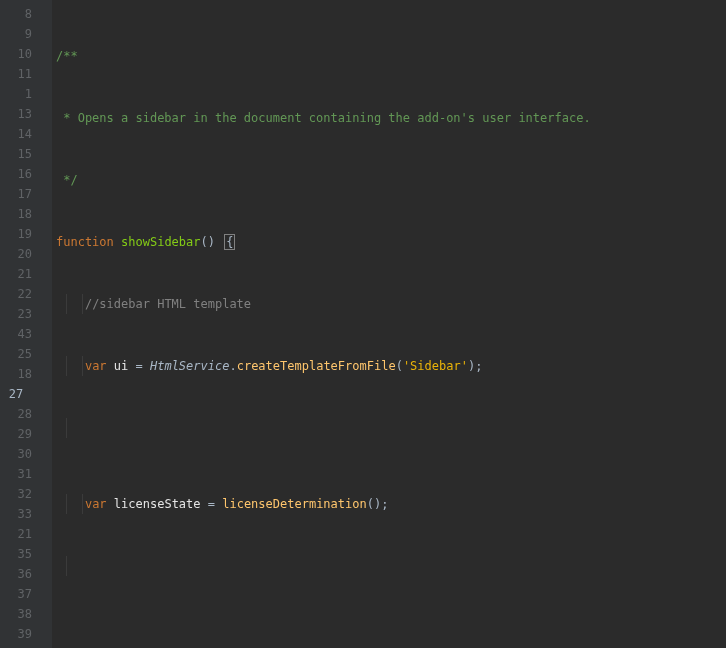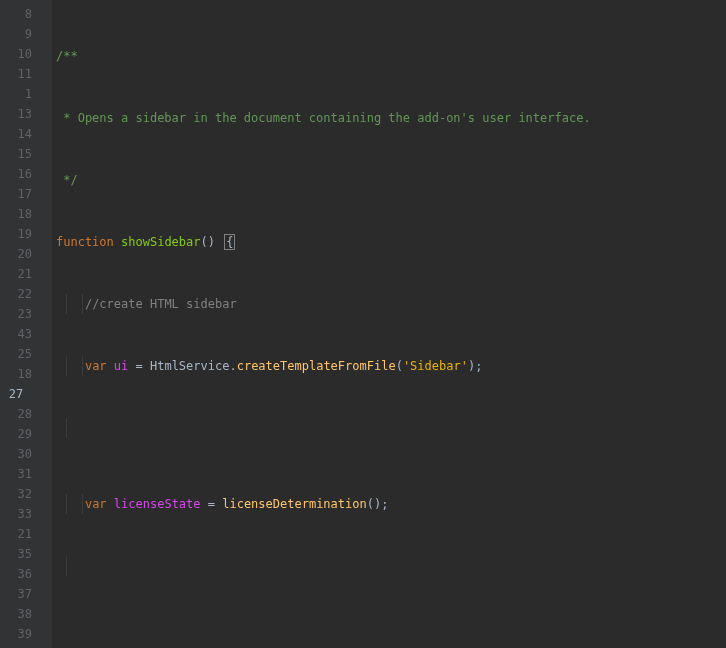--- a/index.html
+++ b/index.html
@@ -48,22 +48,22 @@
     position: absolute;
     top: 0;
     bottom: 0;
     width: 0;
     border-left: 1px solid #3b3b3b;
   }
   .tok-comment { color: #808080; }
   .tok-doc    { color: #629755; }
   .tok-kw     { color: #cc7832; }
   .tok-fn     { color: #84cc16; }
-  .tok-var    { color: #d946ef; }
-  .tok-type   { color: #a9b7c6; }
+  .tok-var    { color: #e5e5e5; }
+  .tok-type   { color: #a9b7c6; font-style: italic; }
   .tok-method { color: #ffc66d; }
   .tok-str    { color: #eab308; }
   .tok-punct  { color: #a9b7c6; }
   .brace-box {
     display: inline-block;
     border: 1px solid #808080;
     padding: 0 1px;
     margin-left: 2px;
     line-height: 14px;
   }
@@ -110,21 +110,21 @@
   <div class="code">
 
     <div class="line"><span class="tok-doc">/**</span></div>
 
     <div class="line"><span class="tok-doc"> * Opens a sidebar in the document containing the add-on's user interface.</span></div>
 
     <div class="line"><span class="tok-doc"> */</span></div>
 
     <div class="line"><span class="tok-kw">function</span> <span class="tok-fn">showSidebar</span><span class="tok-punct">(</span><span class="tok-punct">)</span> <span class="brace-box tok-punct">{</span></div>
 
-    <div class="line"><span class="indent-guide" style="left:14px"></span><span class="indent-guide" style="left:30px"></span>    <span class="tok-comment">//create HTML sidebar</span></div>
+    <div class="line"><span class="indent-guide" style="left:14px"></span><span class="indent-guide" style="left:30px"></span>    <span class="tok-comment">//sidebar HTML template</span></div>
 
     <div class="line"><span class="indent-guide" style="left:14px"></span><span class="indent-guide" style="left:30px"></span>    <span class="tok-kw">var</span> <span class="tok-var">ui</span><span class="tok-punct"> = </span><span class="tok-type">HtmlService</span><span class="tok-punct">.</span><span class="tok-method">createTemplateFromFile</span><span class="tok-punct">(</span><span class="tok-str">'Sidebar'</span><span class="tok-punct">);</span></div>
 
     <div class="line"><span class="indent-guide" style="left:14px"></span></div>
 
 
     <div class="line"><span class="indent-guide" style="left:14px"></span><span class="indent-guide" style="left:30px"></span>    <span class="tok-kw">var</span> <span class="tok-var">licenseState</span><span class="tok-punct"> = </span><span class="tok-method">licenseDetermination</span><span class="tok-punct">();</span></div>
 
     <div class="line"><span class="indent-guide" style="left:14px"></span></div>
 

